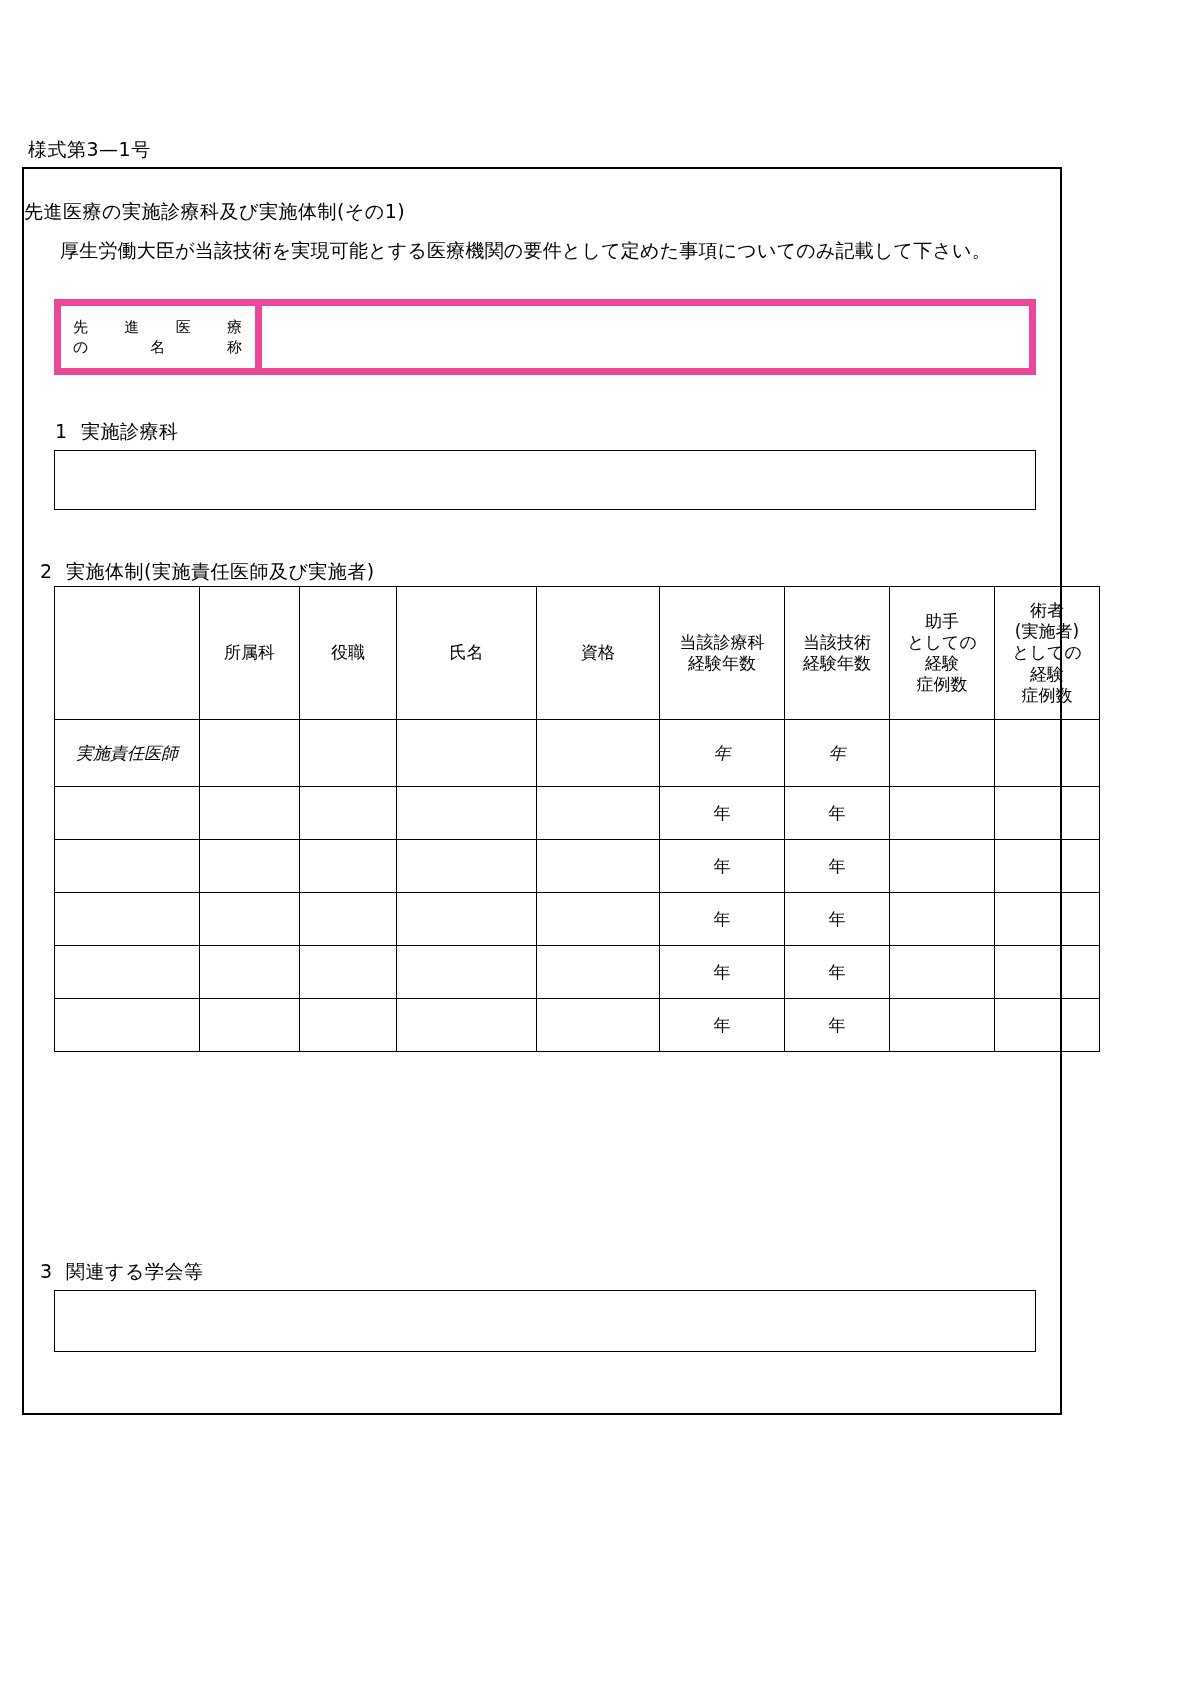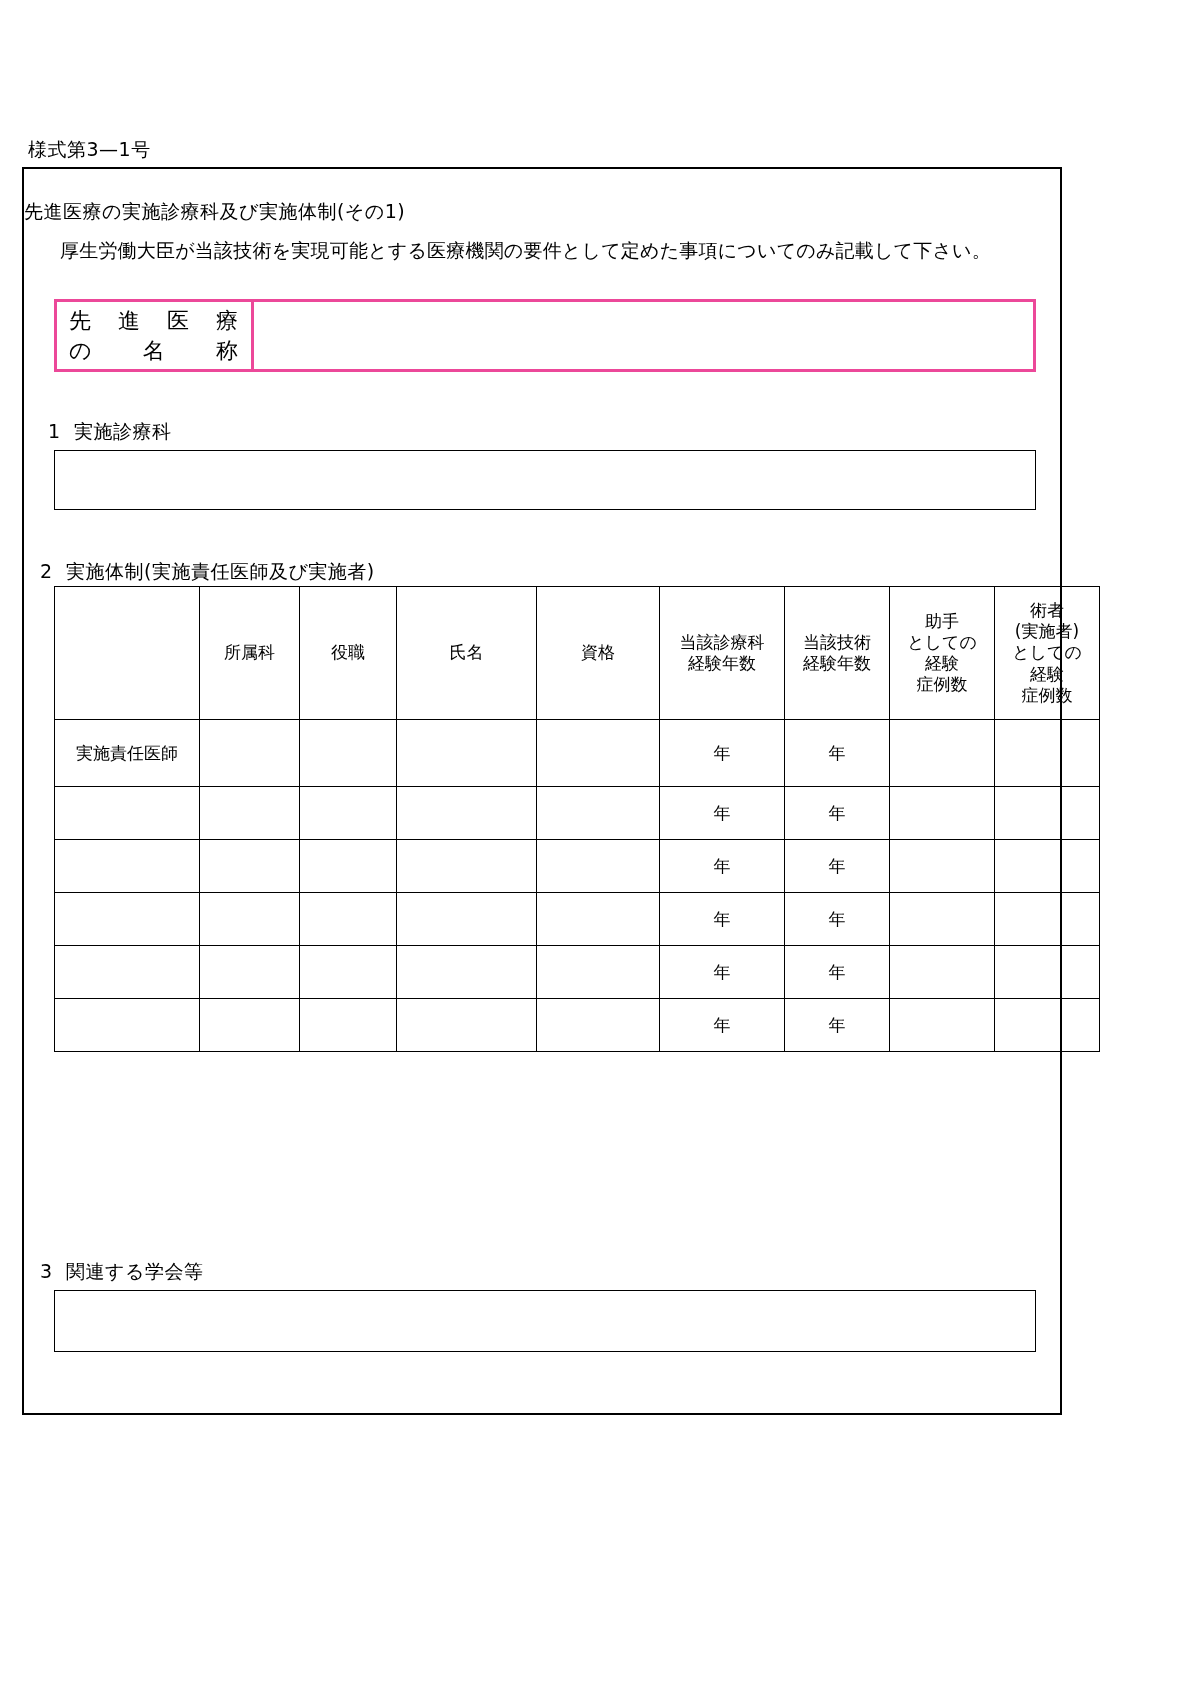--- a/index.html
+++ b/index.html
@@ -67,24 +67,24 @@
   
   .name-table {
     position: absolute;
     left: 30px;
     top: 130px;
     width: 982px;
     border-collapse: collapse;
     table-layout: fixed;
   }
   .name-table td {
-    border: 3px solid #ec4899;
+    border: 7px solid #ec4899;
     height: 54px;
     vertical-align: middle;
-    font-size: 22px;
+    font-size: 15px;
   }
   .name-table td.label-cell {
     width: 170px;
     padding: 4px 12px;
     line-height: 1.35;
   }
   .name-table td.value-cell {
     padding: 4px 8px;
   }
   .spread {
@@ -99,21 +99,21 @@
     position: absolute;
     font-size: 19px;
     letter-spacing: 0.5px;
     white-space: nowrap;
   }
   .section-head .num {
     display: inline-block;
     width: 26px;
   }
 
-  .sec1-head { left: 24px; top: 250px; }
+  .sec1-head { left: 31px; top: 250px; }
   .sec2-head { left: 16px; top: 390px; }
   .sec3-head { left: 16px; top: 1090px; }
 
   
   .wide-box {
     position: absolute;
     border: 1px solid #000000;
     box-sizing: border-box;
     background: #ffffff;
   }
@@ -162,20 +162,21 @@
   .col-yrs1   { width: 120px; }
   .col-yrs2   { width: 100px; }
   .col-asst   { width: 100px; }
   .col-oper   { width: 100px; }
 
   .staff-table tbody td {
     height: 48px;
   }
   .staff-table tbody tr.tall td {
     height: 62px;
+    font-style: italic;
   }
   .row-label {
     text-align: left;
     padding-left: 14px;
     font-size: 18px;
     vertical-align: middle;
   }
   .row-label.spread-label {
     padding-right: 14px;
   }

